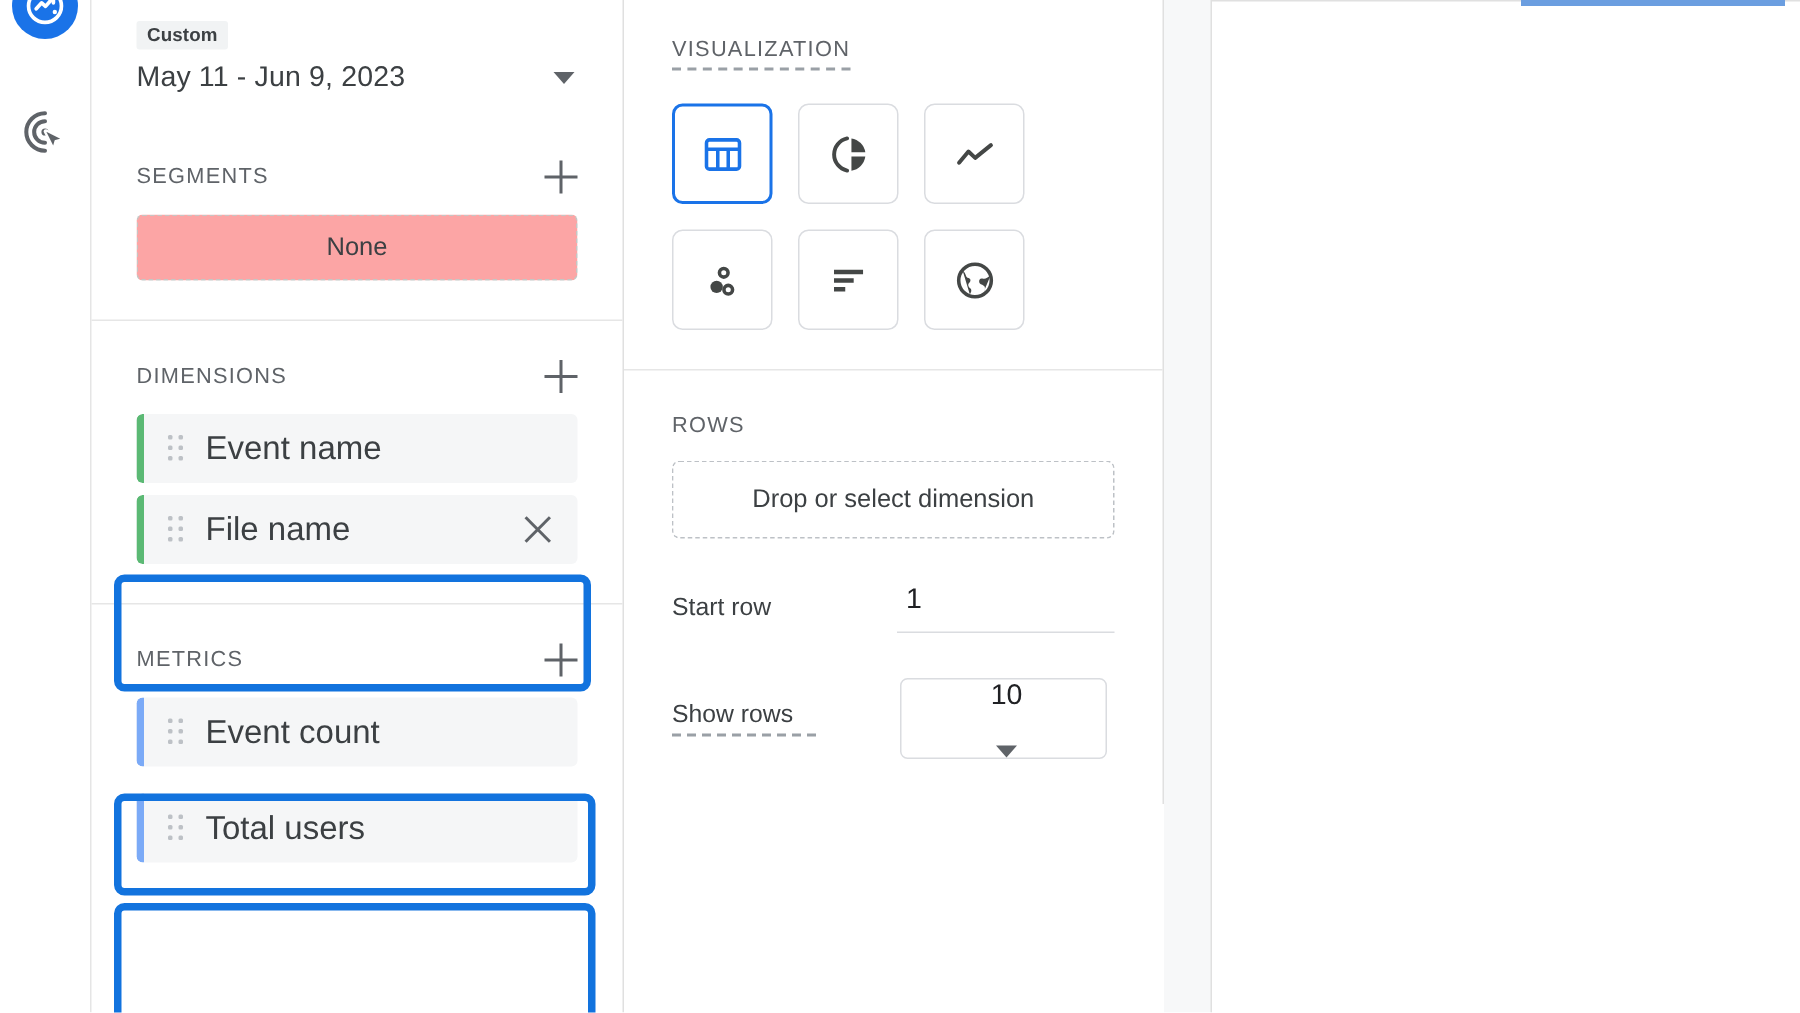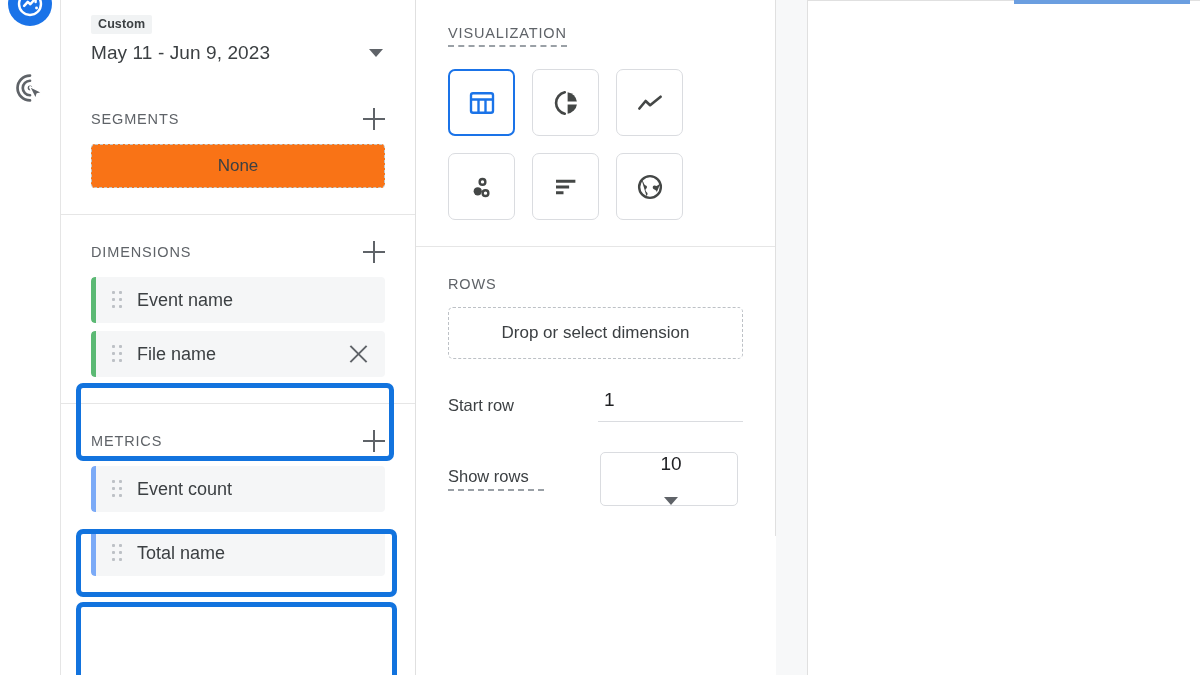--- a/index.html
+++ b/index.html
@@ -75,21 +75,21 @@
   .plus { position: relative; width: 22px; height: 22px; }
   .plus:before, .plus:after {
     content: ""; position: absolute; background: #5f6368;
   }
   .plus:before { left: 0; top: 10px; width: 22px; height: 2px; }
   .plus:after  { top: 0; left: 10px; width: 2px; height: 22px; }
 
   
   .dropzone-none {
     height: 44px; border: 1px dashed #c4c7c5; border-radius: 4px;
-    background: #f97316;
+    background: #fca5a5;
     display: flex; align-items: center; justify-content: center;
     font-size: 17px; color: #3c4043;
     margin-bottom: 26px;
   }
 
   
   .chip {
     position: relative;
     height: 46px;
     background: #f5f6f7;
@@ -104,21 +104,21 @@
   .grip { width: 12px; height: 18px; margin-left: 21px; position: relative; }
   .grip i {
     position: absolute; width: 3px; height: 3px; background: #bdc1c6; border-radius: 1px;
   }
   .grip i:nth-child(1){ left:0; top:0; }
   .grip i:nth-child(2){ left:7px; top:0; }
   .grip i:nth-child(3){ left:0; top:7px; }
   .grip i:nth-child(4){ left:7px; top:7px; }
   .grip i:nth-child(5){ left:0; top:14px; }
   .grip i:nth-child(6){ left:7px; top:14px; }
-  .chip-label { font-size: 18px; color: #3c4043; margin-left: 13px; flex: 1; }
+  .chip-label { font-size: 22px; color: #3c4043; margin-left: 13px; flex: 1; }
   .chip-x {
     width: 30px; height: 30px; margin-right: 12px;
     position: relative;
   }
   .chip-x:before, .chip-x:after {
     content: ""; position: absolute; left: 4px; top: 14px;
     width: 23px; height: 2px; background: #5f6368;
   }
   .chip-x:before { transform: rotate(45deg); }
   .chip-x:after  { transform: rotate(-45deg); }
@@ -288,21 +288,21 @@
       <div class="chip met">
         <span class="accent"></span>
         <span class="grip">
             <i></i>
             <i></i>
             <i></i>
             <i></i>
             <i></i>
             <i></i>
           </span>
-        <span class="chip-label">Total name</span>
+        <span class="chip-label">Total users</span>
       </div>
     </div>
 
     <div class="anno" style="left:15px; top:383px; width:318px; height:78px;"></div>
     <div class="anno" style="left:15px; top:529px; width:321px; height:68px;"></div>
     <div class="anno" style="left:15px; top:602px; width:321px; height:90px;"></div>
   </div>
 
   <div class="col-settings">
 

